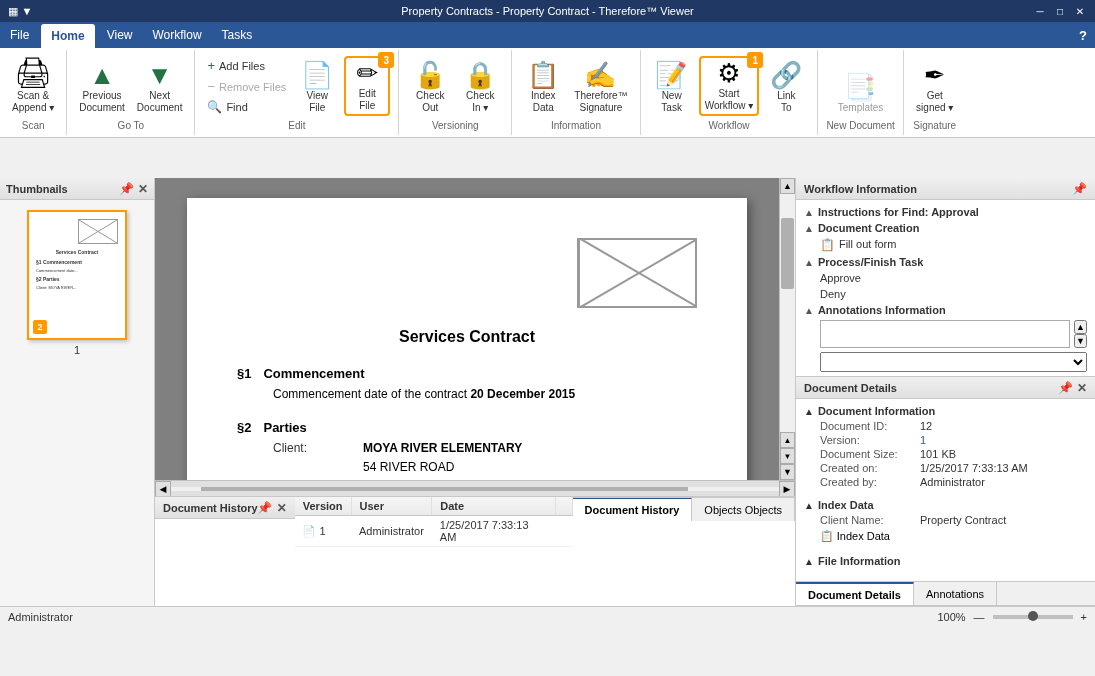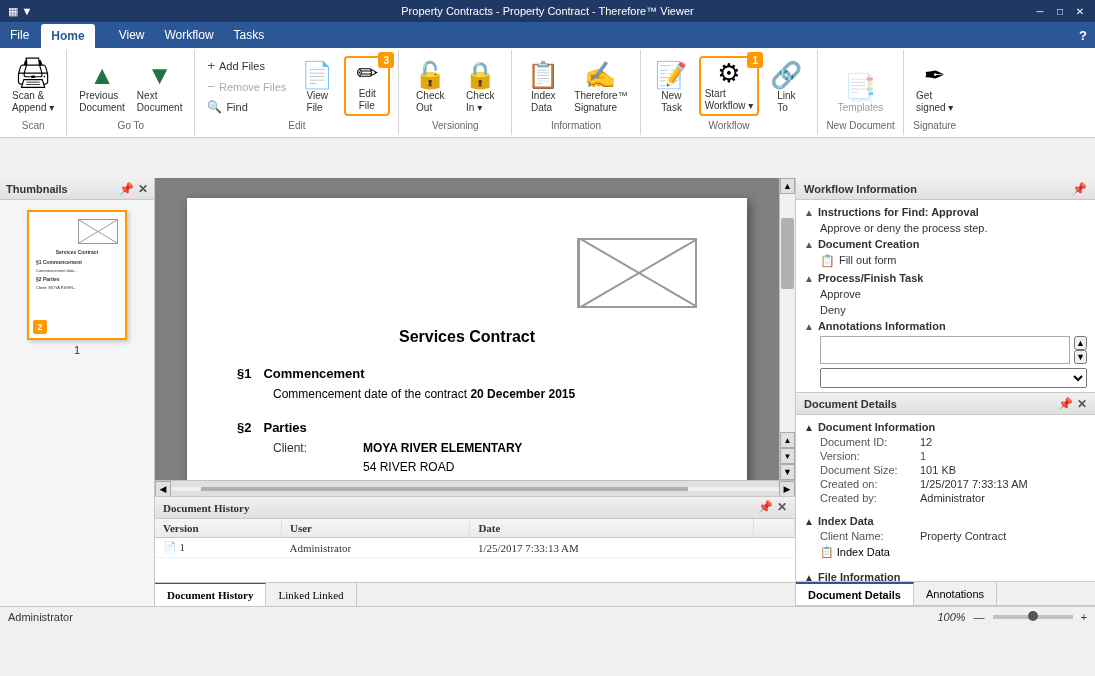--- a/index.html
+++ b/index.html
@@ -29,21 +29,21 @@
       align-items: stretch;
     }
     .menu-item {
       padding: 0 10px;
       display: flex;
       align-items: center;
       color: white;
       font-size: 12px;
       cursor: pointer;
     }
-    .menu-item.active { background: white; color: #2b5797; border-radius: 3px 3px 0 0; margin: 2px 14px 0 2px; padding: 0 10px; font-weight: 600; }
+    .menu-item.active { background: white; color: #2b5797; border-radius: 3px 3px 0 0; margin: 2px 2px 0 2px; padding: 0 10px; font-weight: 600; }
     .menu-spacer { flex: 1; }
     .help-btn { color: white; padding: 0 8px; display: flex; align-items: center; cursor: pointer; font-weight: bold; font-size: 13px; }
 
     
     .ribbon {
       background: white;
       border-bottom: 1px solid #c8c8c8;
       display: flex;
       align-items: stretch;
       height: 90px;
@@ -72,21 +72,21 @@
     .ribbon-btn {
       display: flex;
       flex-direction: column;
       align-items: center;
       cursor: pointer;
       padding: 2px 4px;
       border-radius: 3px;
       min-width: 46px;
     }
     .ribbon-btn .icon { font-size: 28px; line-height: 1; }
-    .ribbon-btn .label { font-size: 10px; line-height: 1.2; margin-top: 2px; color: #333; }
+    .ribbon-btn .label { font-size: 10px; text-align: center; line-height: 1.2; margin-top: 2px; color: #333; }
     .ribbon-btn-small {
       display: flex;
       align-items: center;
       cursor: pointer;
       padding: 2px 4px;
       border-radius: 2px;
       font-size: 11px;
       color: #333;
       gap: 4px;
       white-space: nowrap;
@@ -257,22 +257,21 @@
       display: flex;
       flex-direction: column;
     }
 
     
     .history-panel {
       height: 110px;
       background: white;
       border-top: 1px solid #c8c8c8;
       display: flex;
-      flex-direction: column;
-      font-family: Liberation Serif, serif;
+      flex-direction: row;
     }
     .history-header {
       background: linear-gradient(to bottom, #f0f0f0, #e0e0e0);
       border-bottom: 1px solid #c8c8c8;
       height: 22px;
       display: flex;
       align-items: center;
       padding: 0 8px;
       font-size: 11px;
       font-weight: 600;
@@ -421,21 +420,20 @@
       align-items: center;
       padding: 0 8px;
       font-size: 11px;
       color: #333;
       justify-content: space-between;
     }
     .status-right {
       display: flex;
       align-items: center;
       gap: 8px;
-      font-style: italic;
     }
     .zoom-slider {
       width: 80px;
       height: 4px;
       background: #c0c0c0;
       position: relative;
     }
     .zoom-thumb {
       position: absolute;
       left: 50%;
@@ -750,44 +748,39 @@
               </td>
               <td>Administrator</td>
               <td>1/25/2017 7:33:13 AM</td>
               <td></td>
             </tr>
           </tbody>
         </table>
       </div>
       <div class="history-tabs">
         <div class="history-tab active">Document History</div>
-        <div class="history-tab">Linked Linked</div>
+        <div class="history-tab">Objects Objects</div>
       </div>
     </div>
   </div>
 
   <div class="right-panels">
 
     <div class="right-panel" style="flex: 0 0 auto;">
       <div class="right-panel-header">
         <span>Workflow Information</span>
         <div class="panel-header-btns">
           <span class="panel-header-btn">📌</span>
         </div>
       </div>
       <div class="right-panel-content">
 
         <div class="tree-item">
           <span class="tree-arrow">▲</span>
           <span class="tree-label bold">Instructions for Find: Approval</span>
-        </div>
-        <div class="tree-children">
-          <div class="tree-item">
-            <span class="tree-label">Approve or deny the process step.</span>
-          </div>
         </div>
 
         <div class="tree-item">
           <span class="tree-arrow">▲</span>
           <span class="tree-label bold">Document Creation</span>
         </div>
         <div class="tree-children">
           <div class="tree-item">
             <span class="tree-icon">📋</span>
             <span class="tree-label">Fill out form</span>

